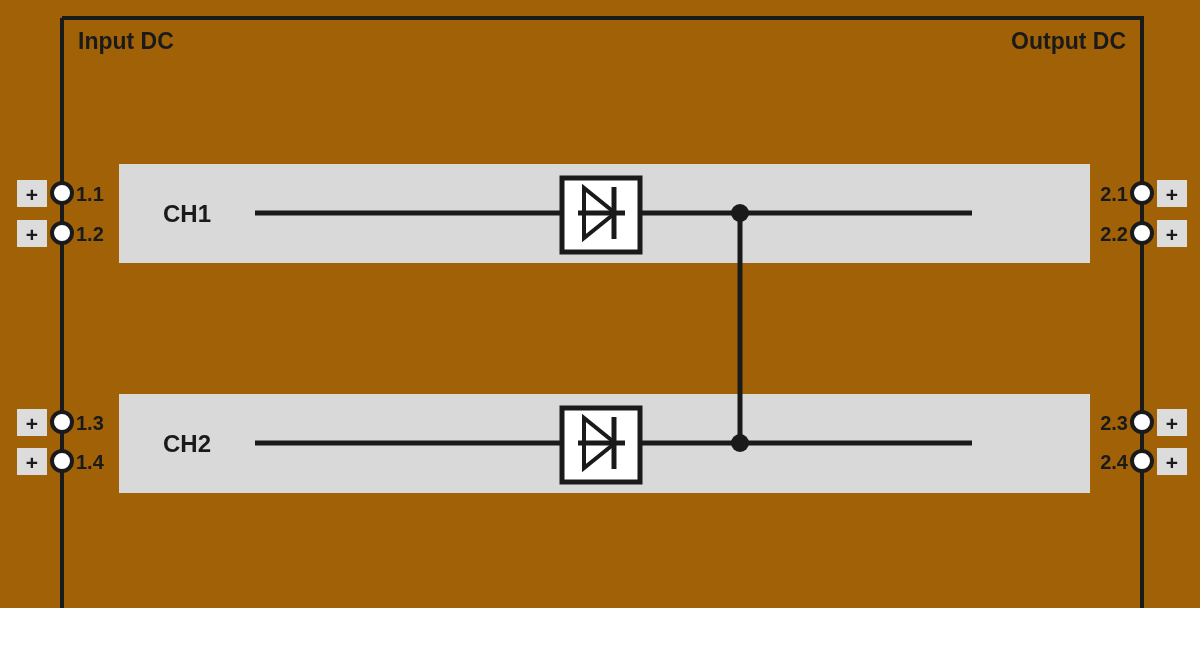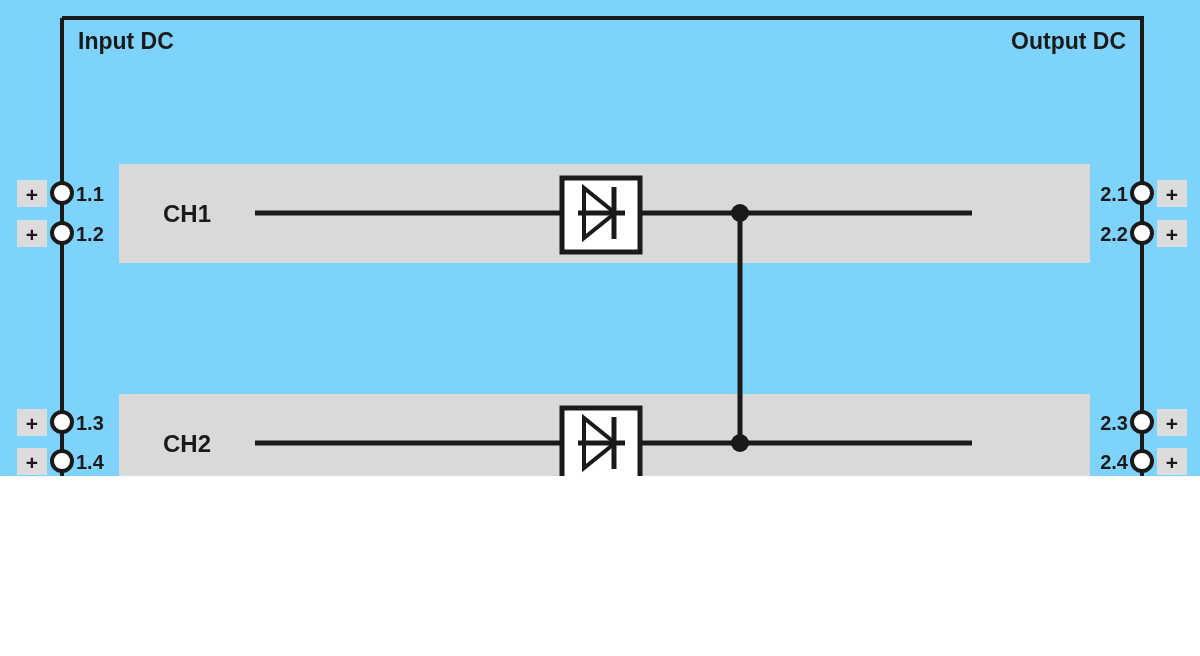--- a/index.html
+++ b/index.html
@@ -6,22 +6,22 @@
     margin: 0;
     padding: 0;
     background: #ffffff;
   }
   body {
     font-family: "Liberation Sans", sans-serif;
   }
   #diagram-root {
     position: relative;
     width: 1200px;
-    height: 476px;
-    background: #7dd3fc;
+    height: 608px;
+    background: #a16207;
     overflow: hidden;
   }
   #diagram-svg {
     position: absolute;
     left: 0;
     top: 0;
     width: 1200px;
     height: 656px;
   }
   .hdr-label {

